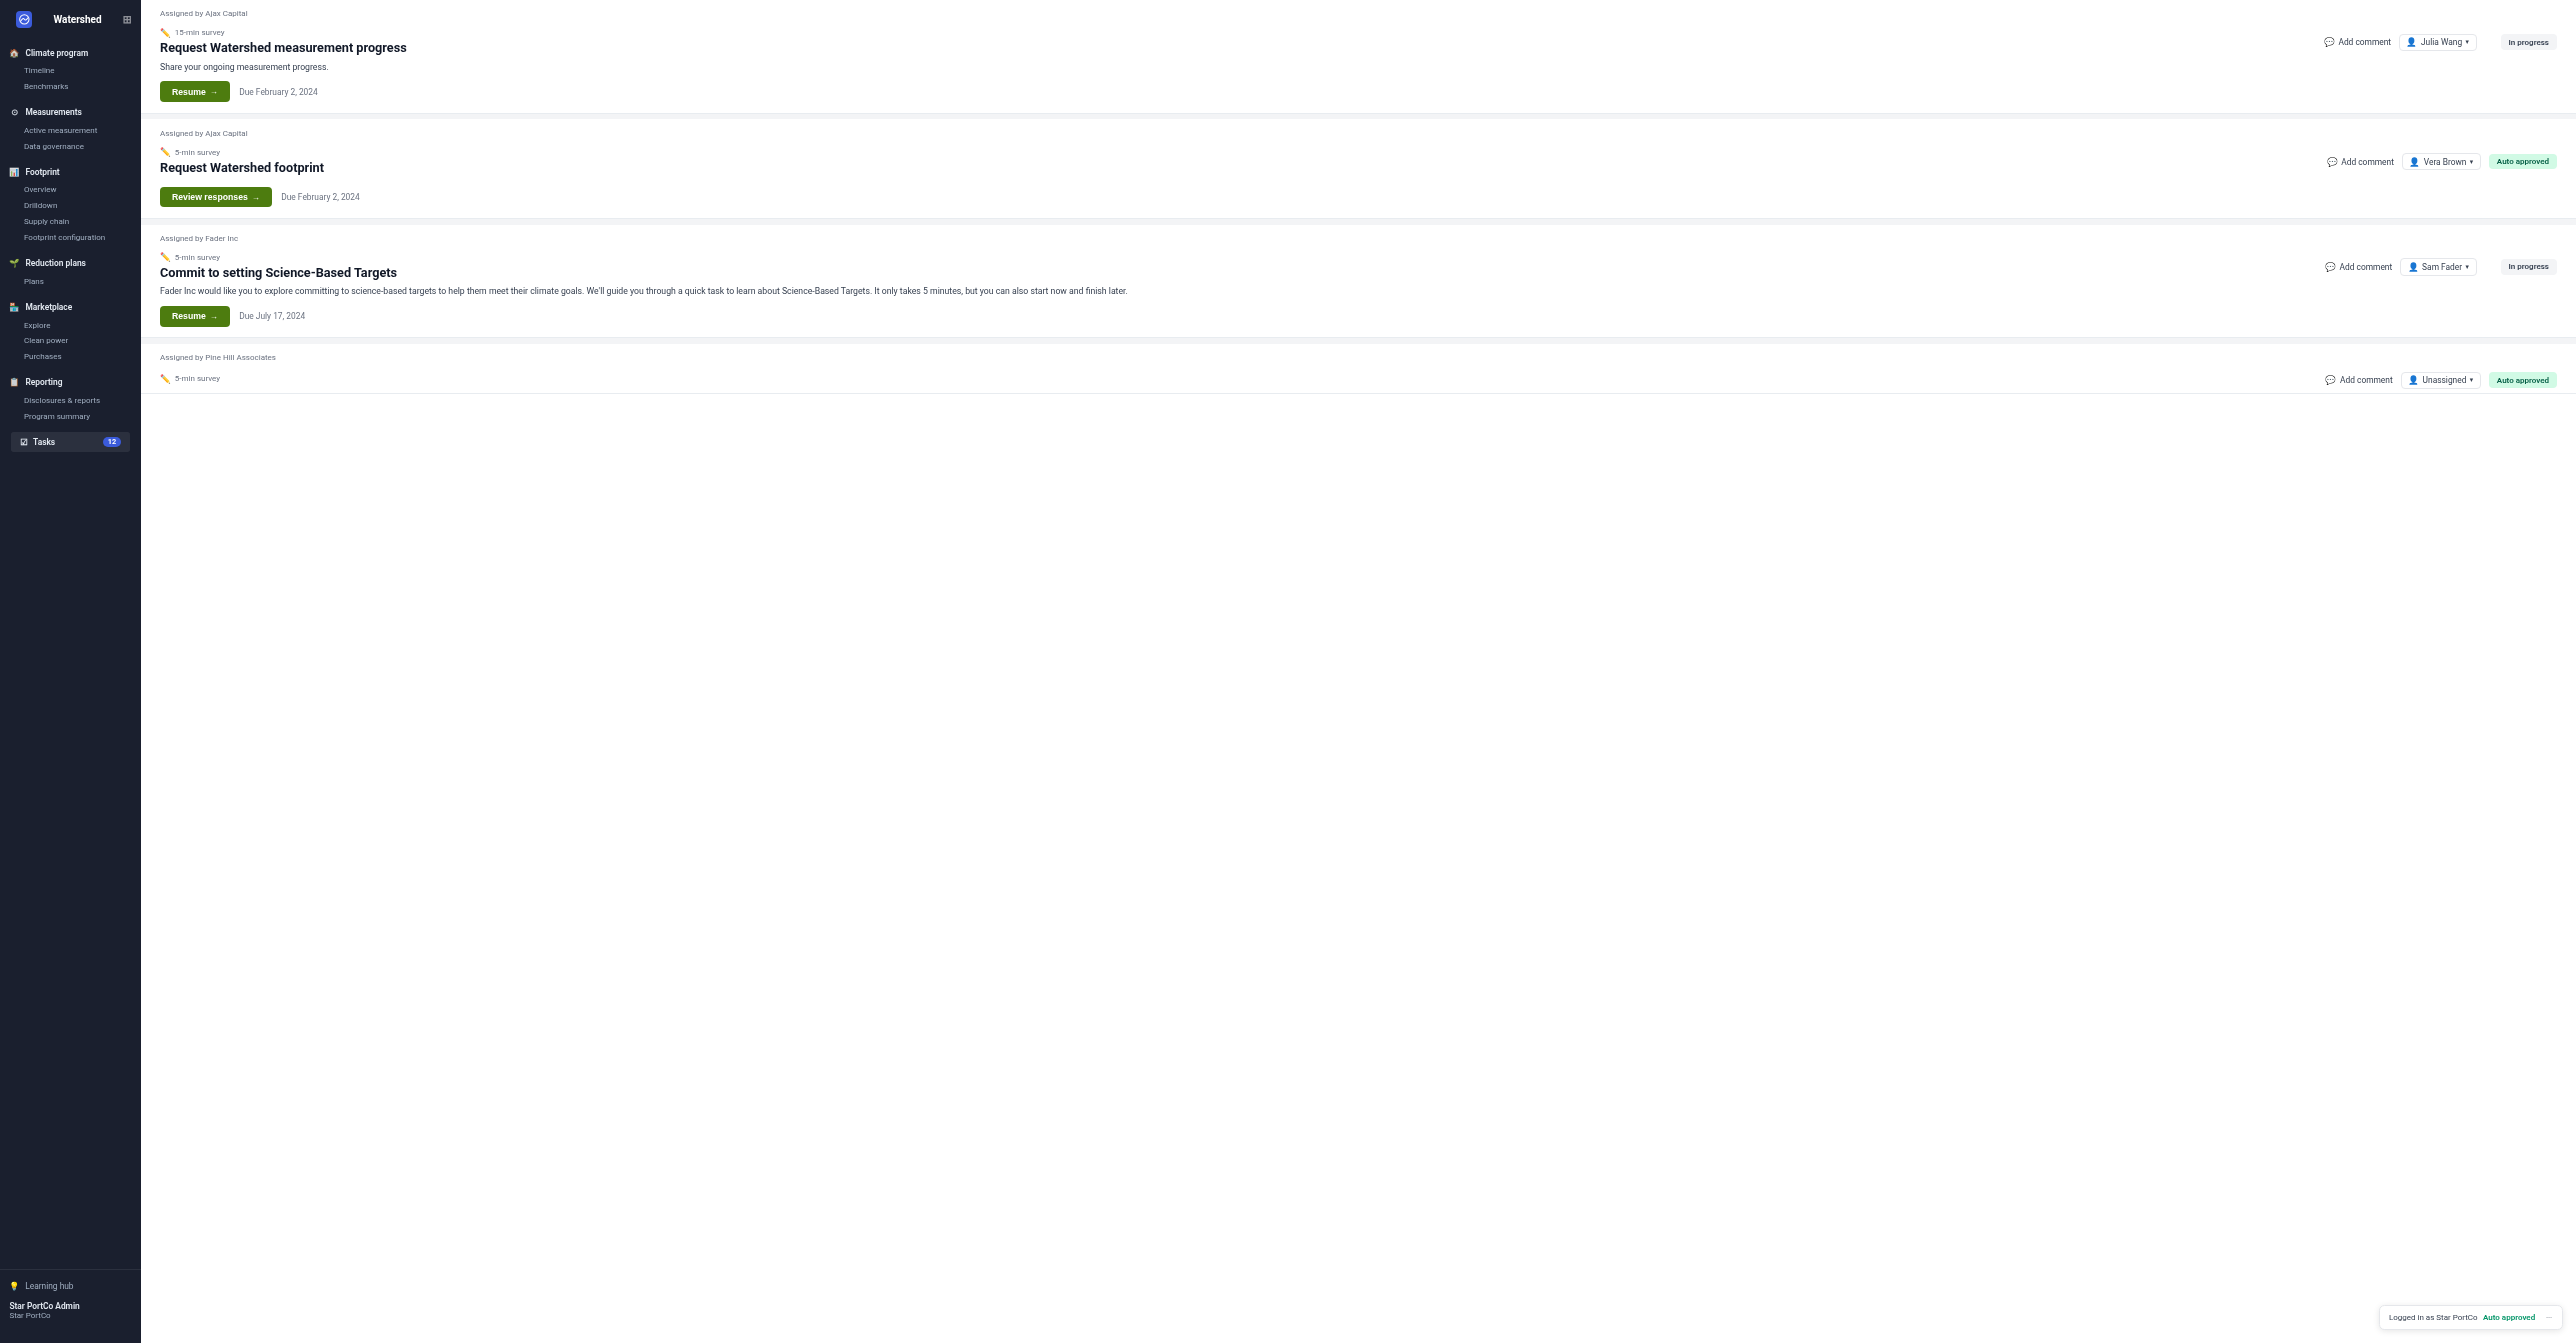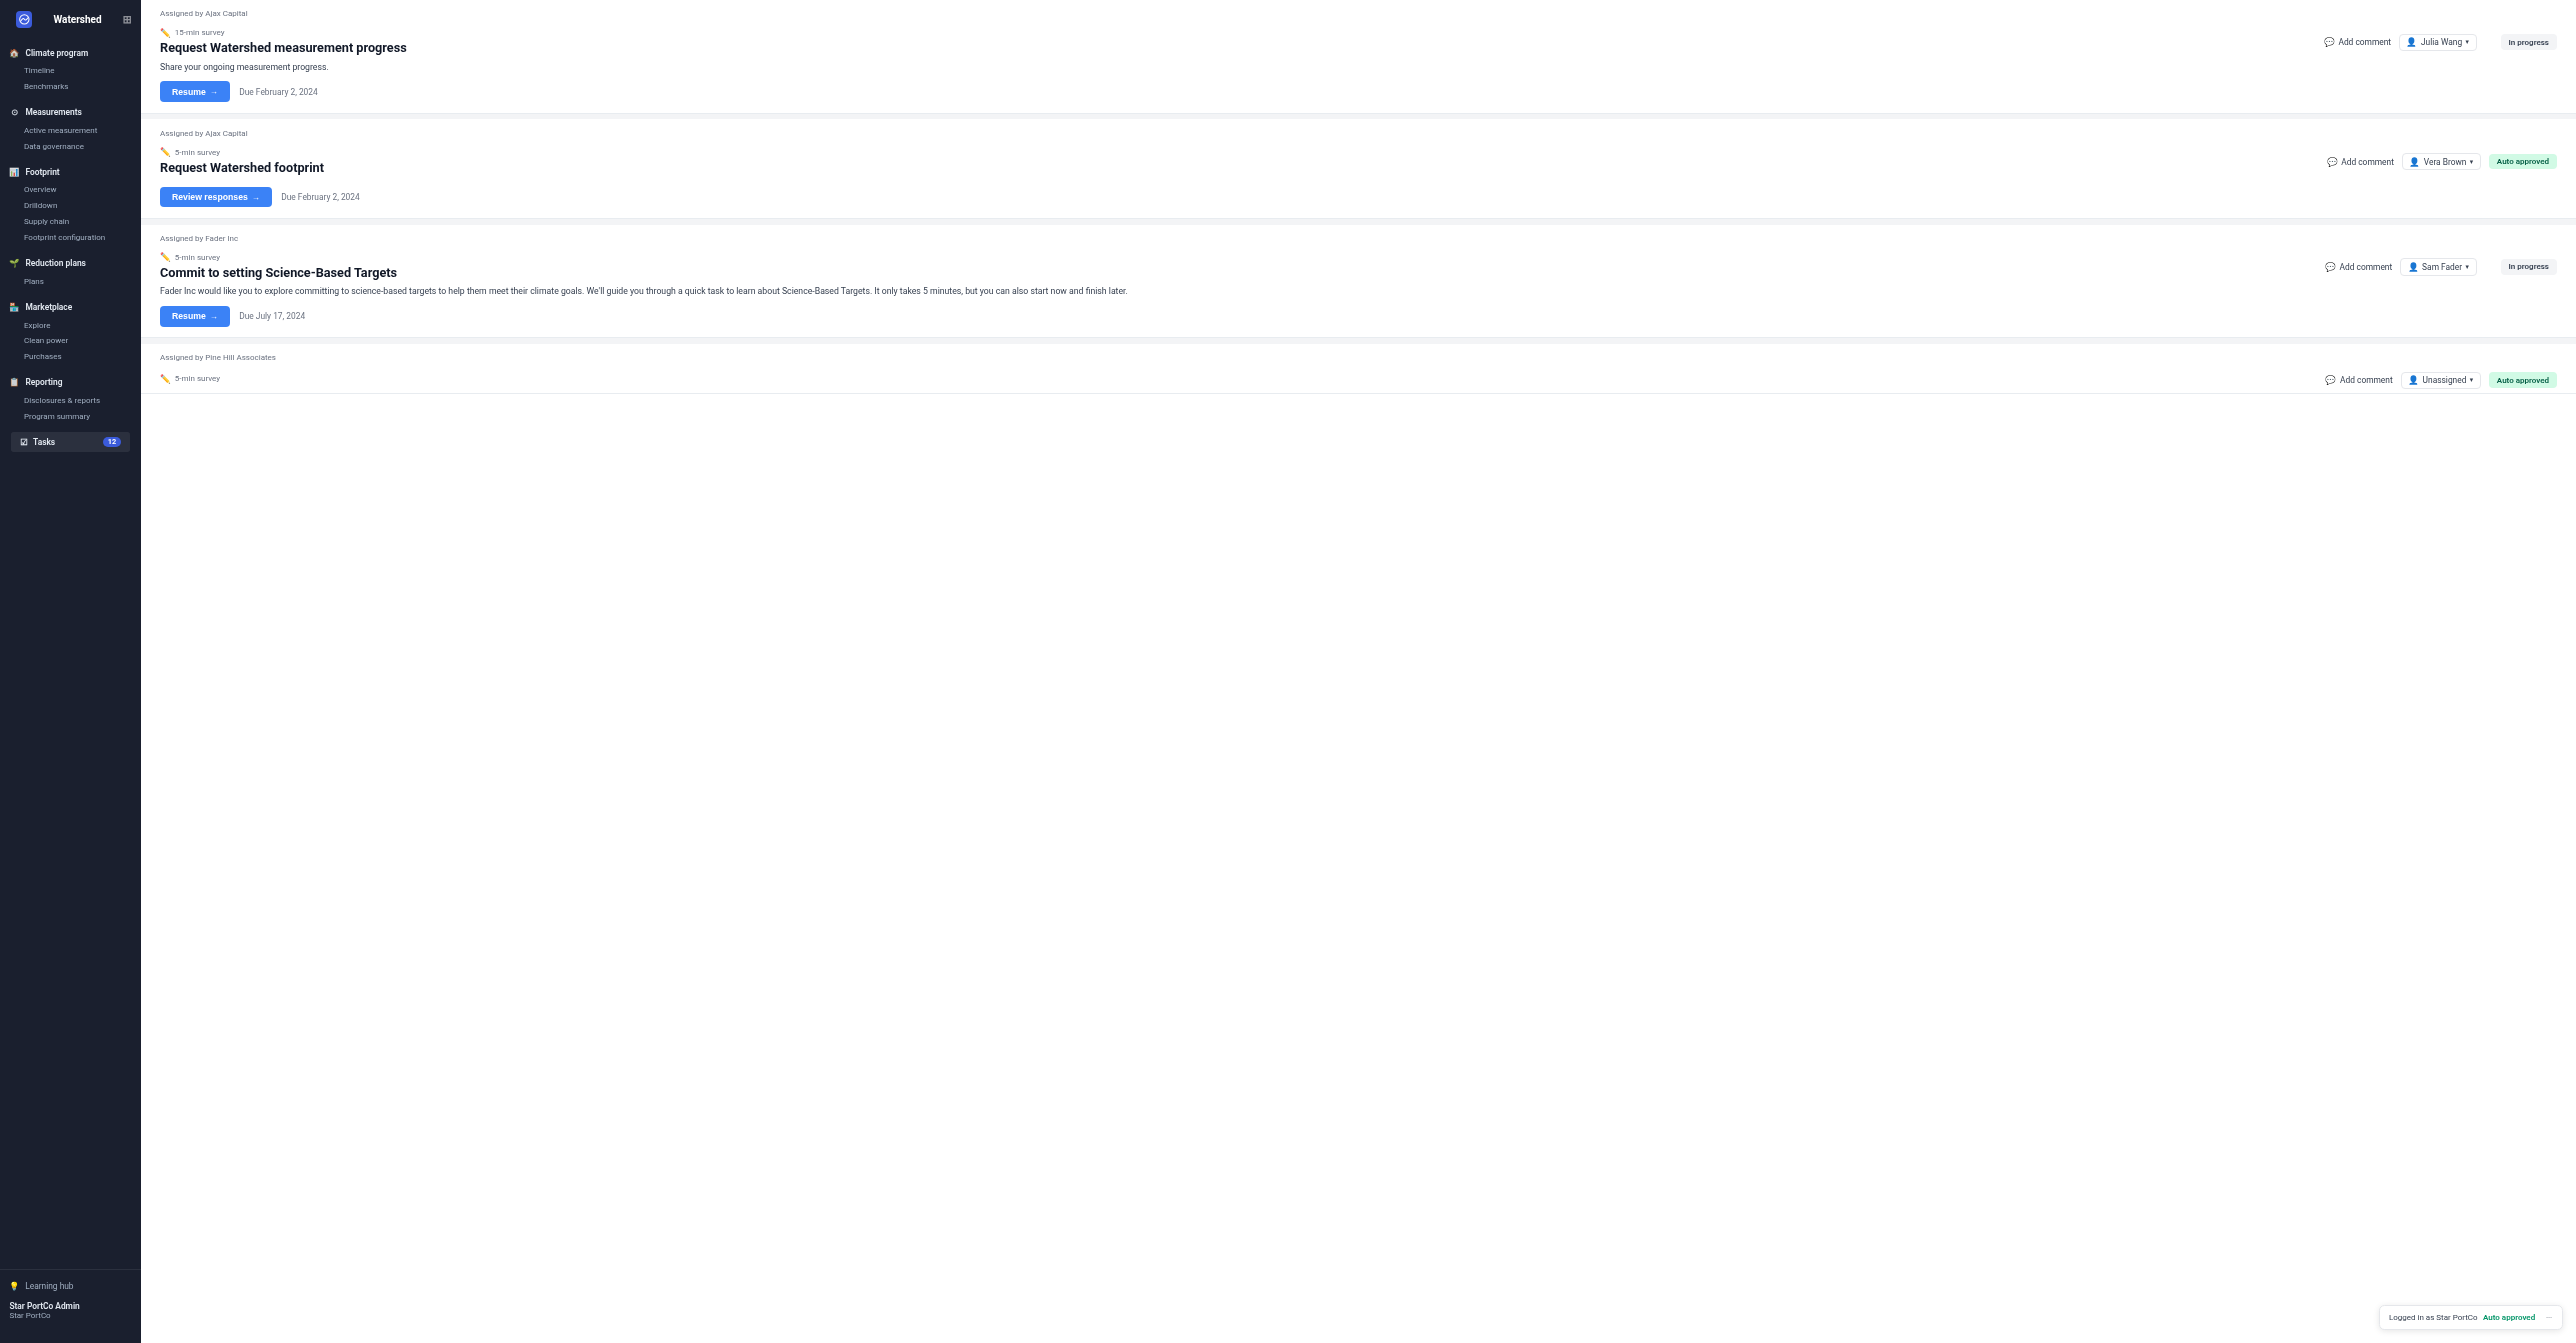--- a/index.html
+++ b/index.html
@@ -172,21 +172,21 @@
     }
     .task-description + .task-description {
       margin-top: 2.7px;
     }
     .task-actions {
       display: flex; align-items: center; gap: 9.4px;
       margin-top: 6.7px;
     }
     .btn-primary {
       display: flex; align-items: center; gap: 4px;
-      background: #3b82f6;
+      background: #4d7c0f;
       color: #fff;
       border: none;
       border-radius: 4px;
       padding: 5.4px 12px;
       font-size: 8.7px;
       font-weight: 600;
       cursor: pointer;
     }
     .due-date {
       color: #6b7280;

